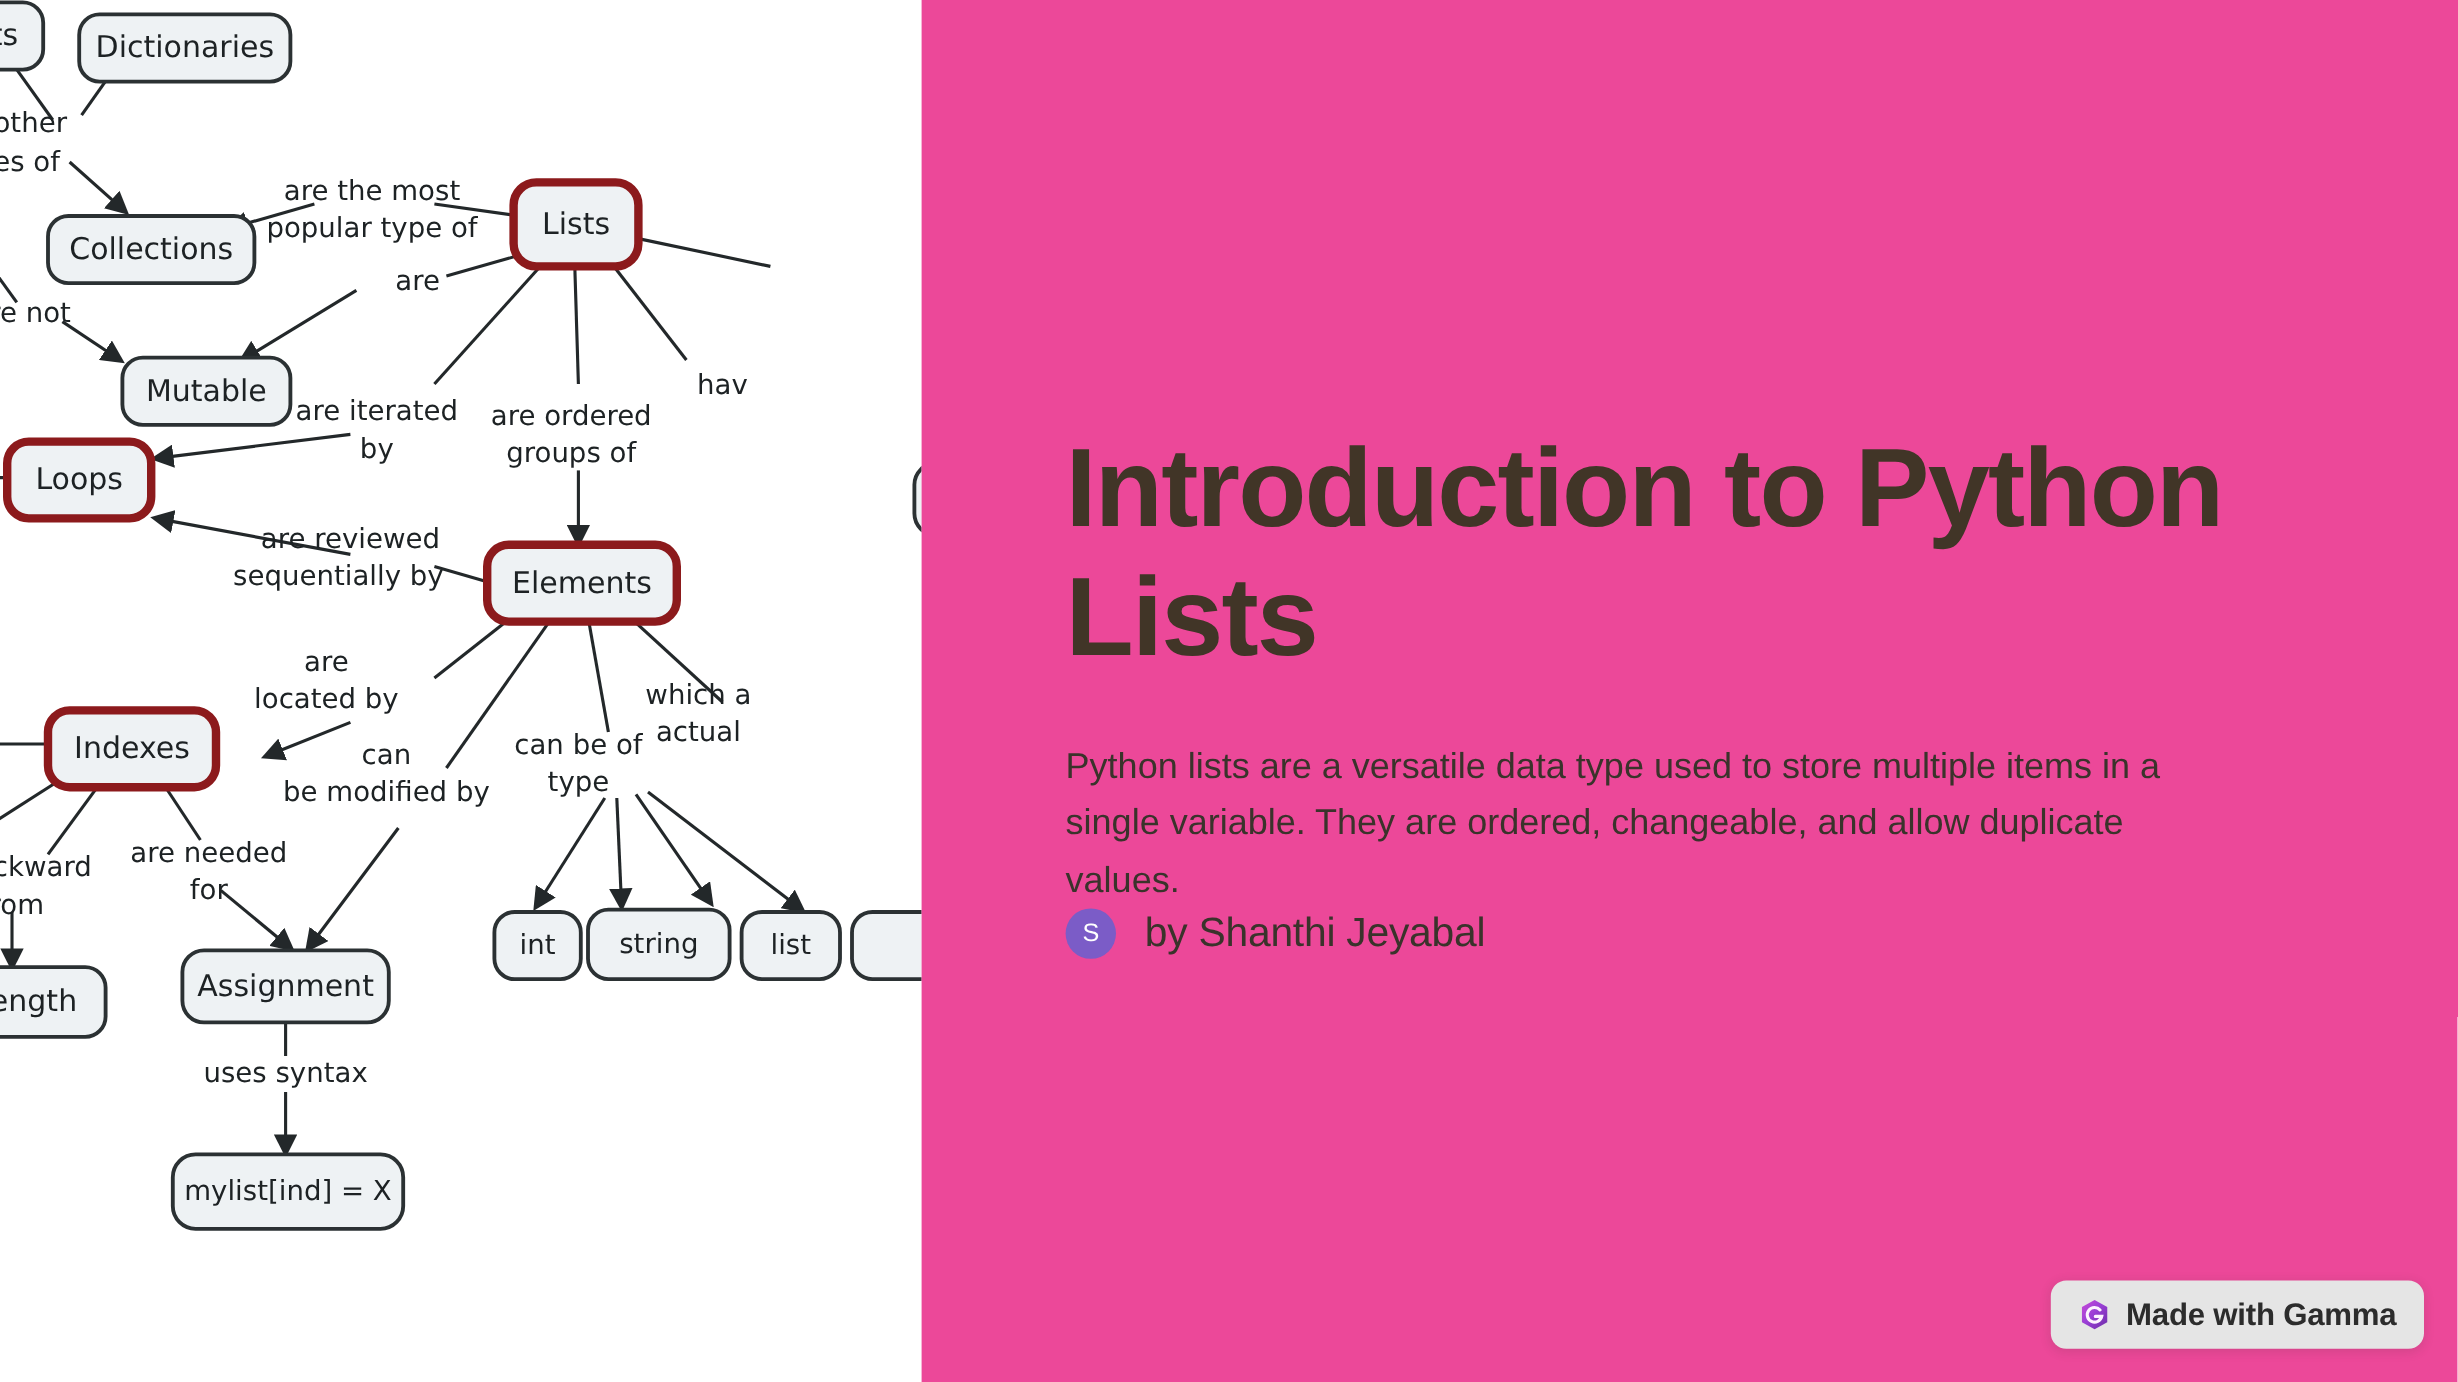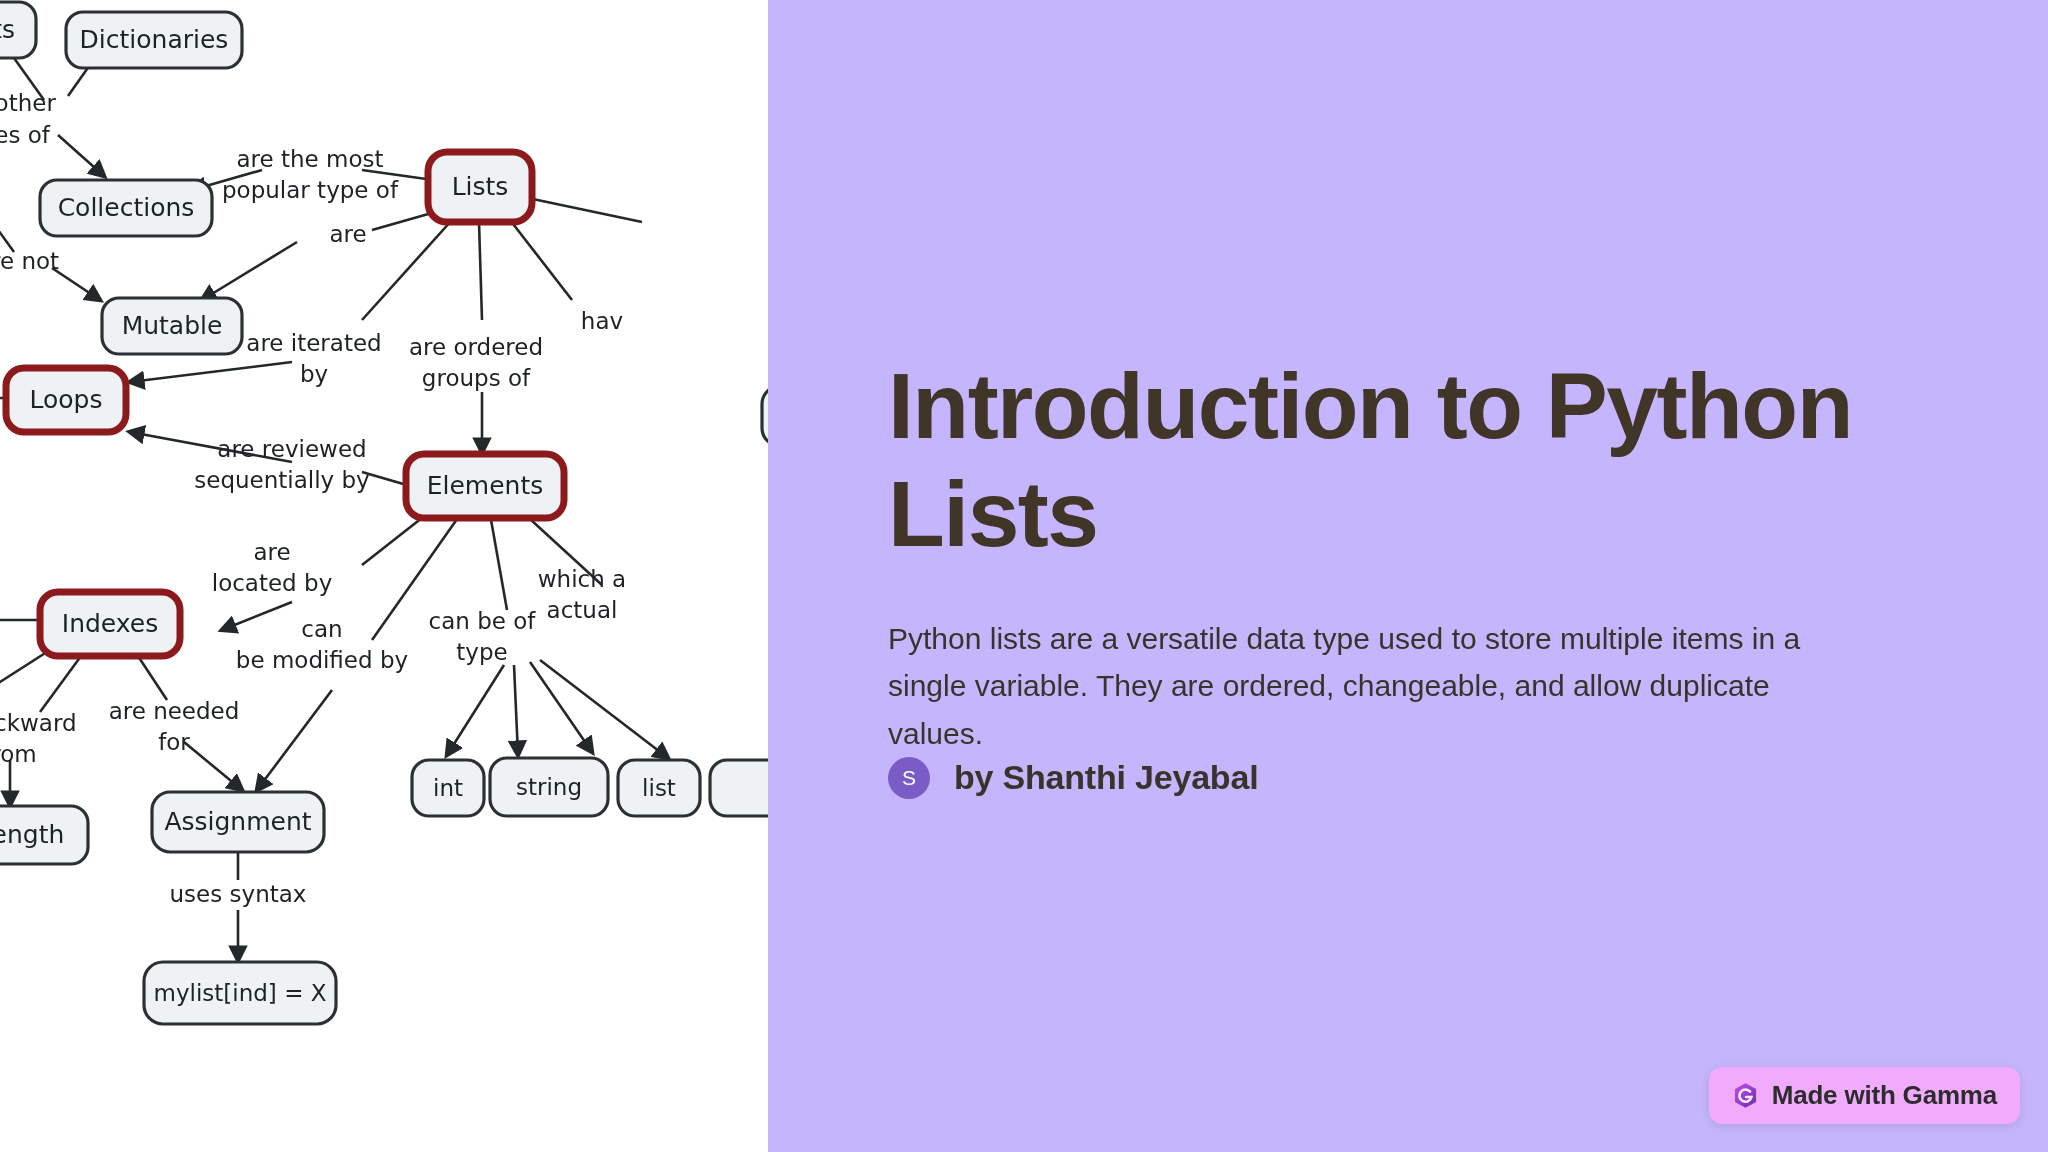--- a/index.html
+++ b/index.html
@@ -46,21 +46,21 @@
     font-family: "DejaVu Sans", sans-serif;
     font-size: 23px; fill: #1d2224;
     text-anchor: middle; dominant-baseline: middle;
   }
 
   
   #text-panel {
     position: relative;
     flex: 1 1 auto;
     height: 1152px;
-    background: #c4b5fd;
+    background: #ec4899;
     padding: 0 120px 0 120px;
     display: flex;
     flex-direction: column;
     justify-content: center;
   }
   #slide-title {
     font-family: "Liberation Sans", sans-serif;
     font-weight: 700;
     font-size: 93px;
     line-height: 1.16;
@@ -86,32 +86,32 @@
     border-radius: 50%;
     background: #7b5cc7;
     color: #ffffff;
     font-size: 21px;
     font-weight: 400;
     display: flex; align-items: center; justify-content: center;
     flex: 0 0 42px;
   }
   #byline-name {
     font-family: "Liberation Sans", sans-serif;
-    font-weight: 700;
+    font-weight: 400;
     font-size: 34px;
     color: #3a332b;
     letter-spacing: -0.2px;
   }
 
   
   #gamma-badge {
     position: absolute;
     right: 28px; bottom: 28px;
     display: flex; align-items: center; gap: 13px;
-    background: #f0abfc;
+    background: #e5e5e5;
     border-radius: 13px;
     padding: 13px 23px;
     box-shadow: 0 2px 9px rgba(60,50,40,0.14);
   }
   #gamma-logo { width: 27px; height: 27px; flex: 0 0 27px; }
   #gamma-text {
     font-family: "Liberation Sans", sans-serif;
     font-weight: 700;
     font-size: 26px;
     color: #2c2c2c;

